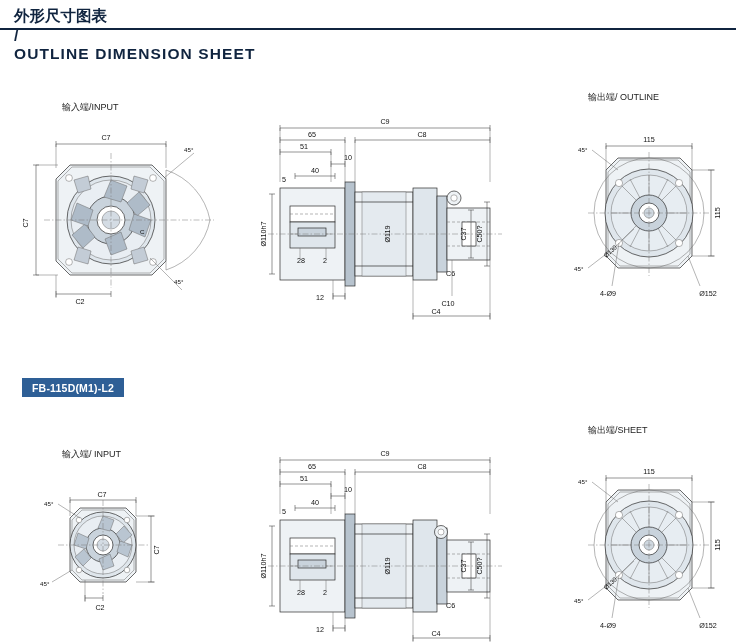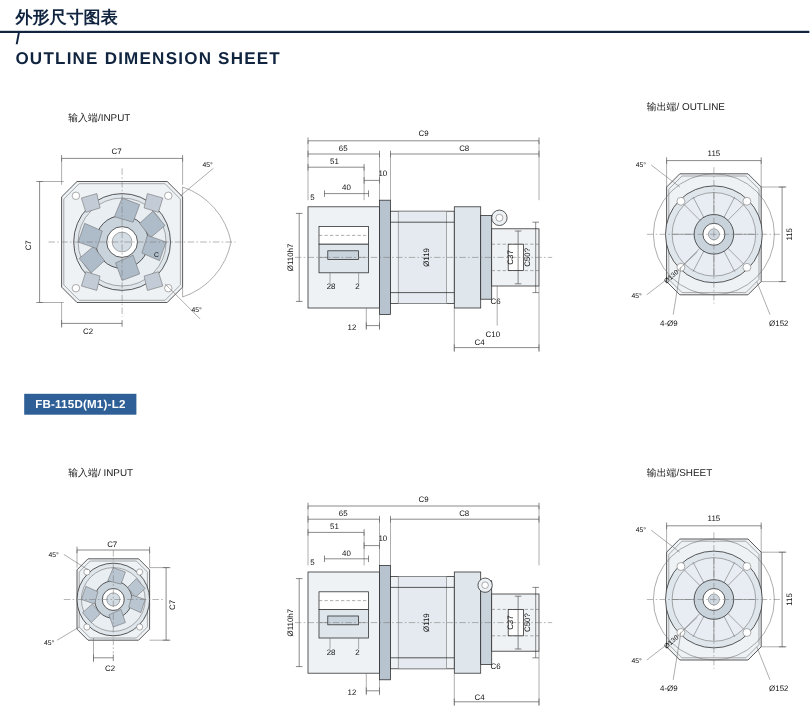--- a/index.html
+++ b/index.html
@@ -64,21 +64,21 @@
     background: #2e5f96;
     color: #ffffff;
     font-size: 10.5px;
     font-weight: bold;
     display: flex;
     align-items: center;
     padding: 0 10px;
     letter-spacing: 0.2px;
   }
   .tag1 { left: 22px; top: 44px; }
-  .tag2 { left: 22px; top: 358px; }
+  .tag2 { left: 22px; top: 378px; }
 
   
   .side-label {
     position: absolute;
     font-size: 9px;
     color: #222;
     white-space: nowrap;
   }
 
   
@@ -384,21 +384,21 @@
 
       <line class="thin" x1="140" y1="148" x2="152" y2="178"></line>
       <text class="t" x="160" y="188" text-anchor="middle">Ø152</text>
     </svg>
   </div>
 
   <div class="model-tag tag2">
     <span>FB-115D(M1)-L2</span>
   </div>
 
-  <div class="side-label" style="left:62px; top:424px;">
+  <div class="side-label" style="left:62px; top:448px;">
     <span>输入端/ INPUT</span>
   </div>
   <div class="side-label" style="left:588px; top:424px;">
     <span>输出端/SHEET</span>
   </div>
 
   <div class="dwg" style="left:28px; top:470px;">
     <svg width="160" height="150" viewBox="0 0 160 150">
 
       <g>

